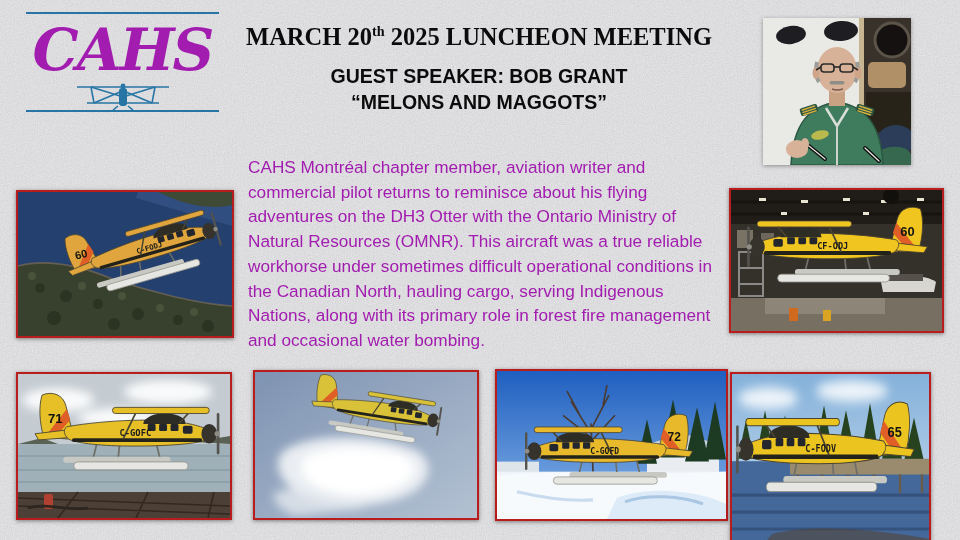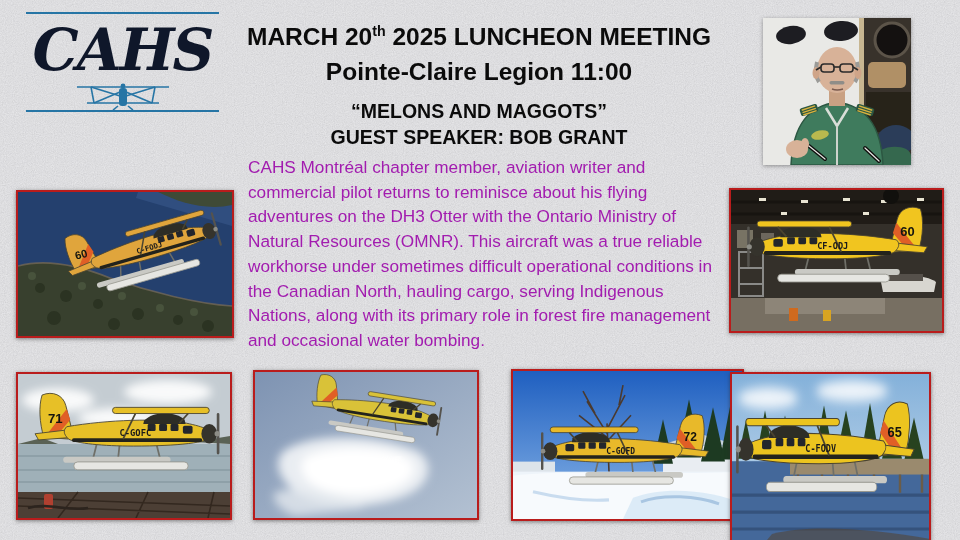--- a/index.html
+++ b/index.html
@@ -5,47 +5,47 @@
   html,body{margin:0;padding:0;background:#222;}
   .slide{position:relative;width:960px;height:540px;overflow:hidden;background:#c9c9cb;
          font-family:"Liberation Sans",sans-serif;}
   .bg-noise{position:absolute;left:0;top:0;width:960px;height:540px;z-index:0;}
   .layer{position:absolute;z-index:2;}
 
   
   .logo{left:20px;top:12px;width:205px;height:152px;text-align:center;color:#2675a5;}
   .logo-rule{height:2px;background:#2675a5;margin:0 6px;}
   .logo-cahs{font-family:"DejaVu Serif",serif;font-style:italic;font-weight:bold;
-             font-size:58px;line-height:72px;letter-spacing:-2px;color:#0f172a;}
+             font-size:58px;line-height:72px;letter-spacing:-2px;color:#a21caf;}
   .logo-city{font-family:"Liberation Serif",serif;font-size:26px;letter-spacing:3px;
              color:#2675a5;line-height:30px;}
   .logo-biplane{display:block;margin:-4px auto 0 auto;}
 
   
   .header{left:240px;top:14px;width:478px;text-align:center;color:#0b0b0b;}
-  .title-line{font-weight:bold;font-size:24.5px;line-height:35px;}
+  .title-line{font-weight:bold;font-size:24.5px;line-height:35px;font-family:Liberation Serif, serif;}
   .title-line sup{font-size:58%;vertical-align:super;}
   .speaker-line{font-weight:bold;font-size:19.5px;line-height:26px;}
   .speaker-block{margin-top:9px;}
 
   
   .body-text{left:248px;top:155px;width:470px;font-size:17.2px;line-height:24.7px;
              color:#a21caf;text-align:left;}
 
   
   .photo{position:absolute;z-index:3;border:2px solid #b91c1c;
          box-shadow:0 1px 4px rgba(40,40,40,.55);box-sizing:border-box;background:#888;}
   .photo svg{display:block;width:100%;height:100%;}
   .photo.noborder{border:none;box-shadow:0 1px 4px rgba(40,40,40,.45);}
   .p-speaker{left:763px;top:18px;width:148px;height:147px;}
   .p-aerial{left:16px;top:190px;width:218px;height:148px;}
   .p-hangar{left:729px;top:188px;width:215px;height:145px;}
   .p-dock{left:16px;top:372px;width:216px;height:148px;}
   .p-waterbomb{left:253px;top:370px;width:226px;height:150px;}
-  .p-winter{left:511px;top:369px;width:233px;height:152px;}
+  .p-winter{left:495px;top:369px;width:233px;height:152px;}
   .p-lakedock{left:730px;top:372px;width:201px;height:176px;}
   .reg-text{font-family:"DejaVu Sans Mono",monospace;font-weight:bold;}
   .tail-text{font-family:"Liberation Sans",sans-serif;font-weight:bold;}
 </style>
 </head>
 <body>
 
 <div class="slide">
 
   <svg class="bg-noise" width="960" height="540" viewBox="0 0 960 540" aria-hidden="true">
@@ -127,24 +127,23 @@
         <line x1="65" y1="24" x2="70" y2="28"></line>
       </g>
       <rect x="56" y="6" width="8" height="18" rx="3" fill="#2675a5"></rect>
       <circle cx="60" cy="4" r="2.4" fill="#2675a5"></circle>
     </svg>
     <div class="logo-rule"></div>
   </div>
 
   <div class="layer header">
     <div class="title-line"><span>MARCH 20</span><sup>th</sup><span> 2025 LUNCHEON MEETING</span></div>
-    <div class="title-line">Pointe-Claire Legion 11:00</div>
     <div class="speaker-block">
+      <div class="speaker-line">GUEST SPEAKER: BOB GRANT</div>
       <div class="speaker-line">“MELONS AND MAGGOTS”</div>
-      <div class="speaker-line">GUEST SPEAKER: BOB GRANT</div>
     </div>
   </div>
 
   <div class="layer body-text">CAHS Montréal chapter member, aviation writer and commercial pilot returns to reminisce about his flying adventures on the DH3 Otter with the Ontario Ministry of  Natural Resources (OMNR). This aircraft was a true reliable workhorse under sometimes difficult operational conditions in the Canadian North, hauling cargo, serving Indigenous Nations, along with its primary role in forest fire management and occasional water bombing.</div>
 
   <div class="photo noborder p-speaker">
     <svg viewBox="0 0 148 147" preserveAspectRatio="none">
       <rect width="148" height="147" fill="#e9e9e6"></rect>
       <ellipse cx="28" cy="17" rx="15" ry="9" fill="#1d1d22" transform="rotate(-8 28 17)"></ellipse>
       <ellipse cx="78" cy="13" rx="17" ry="10" fill="#1d1d22" transform="rotate(-5 78 13)"></ellipse>

